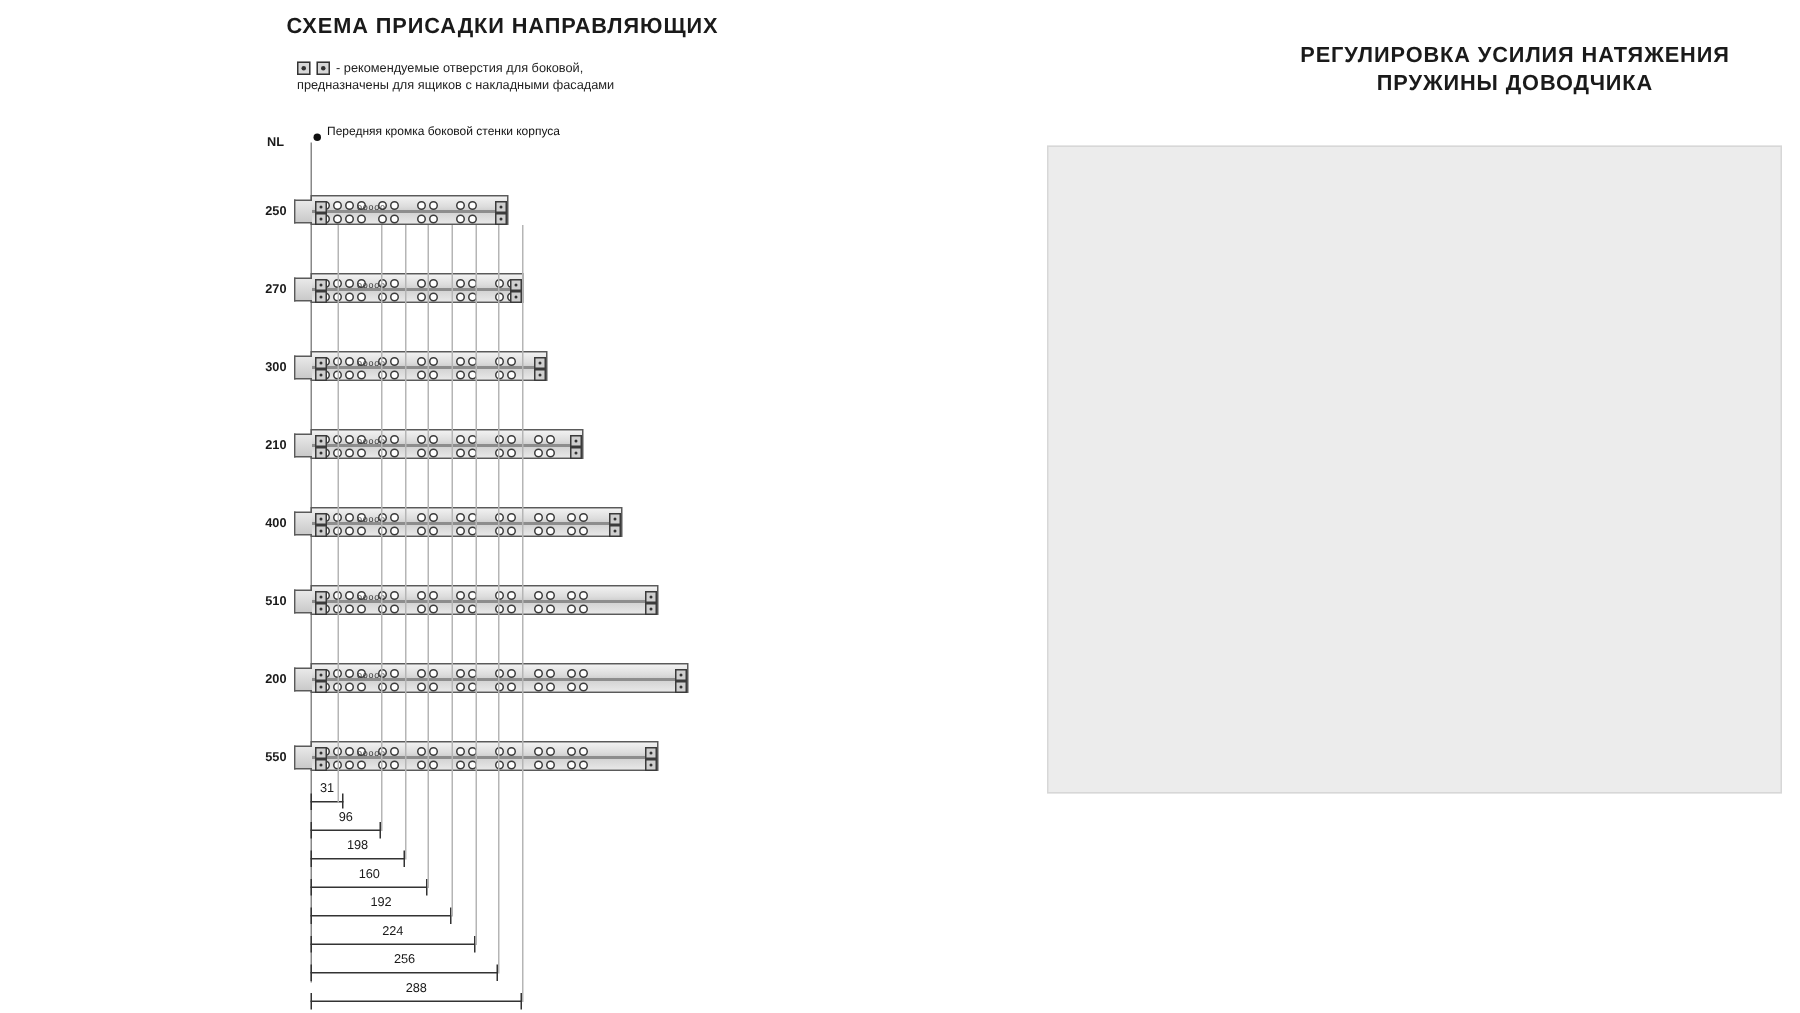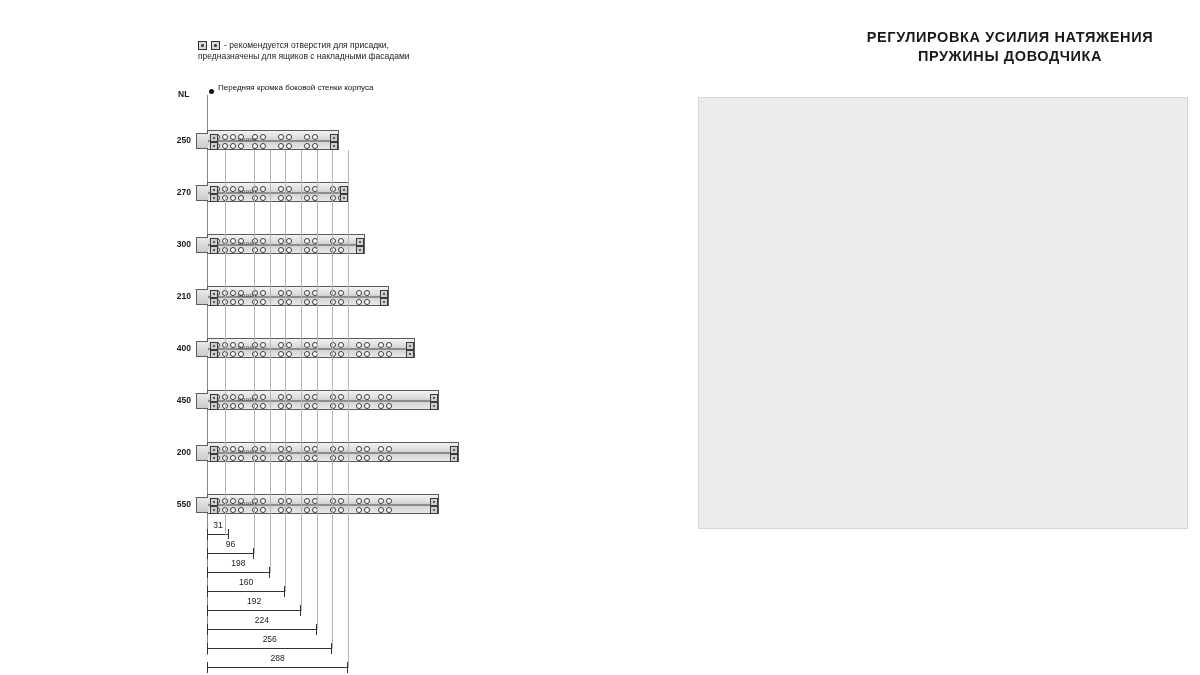--- a/index.html
+++ b/index.html
@@ -66,26 +66,27 @@
 
   
   #right-text{position:absolute;left:712px;top:552px;width:348px;font-size:12.5px;
             line-height:20px;color:#111;text-align:justify;}
 </style>
 </head>
 <body>
 
 <div class="page">
 
+  <div class="title" id="left-title">СХЕМА ПРИСАДКИ НАПРАВЛЯЮЩИХ</div>
 
   <div class="legend">
     <div class="row1">
       <span class="sq"></span>
       <span class="sq"></span>
-      <span>- рекомендуется отверстия для присадки,</span>
+      <span>- рекомендуемые отверстия для боковой,</span>
     </div>
     <div class="txt2">предназначены для ящиков с накладными фасадами</div>
   </div>
 
   <div id="nl-label">NL</div>
   <div id="front-edge-dot"></div>
   <div id="front-edge-label">Передняя кромка боковой стенки корпуса</div>
   <div id="datum"></div>
 
   <div id="rails">
@@ -379,21 +380,21 @@
           <div class="holes low" style="left: 170px;">
             <span class="h"></span>
             <span class="h"></span>
           </div>
           <div class="sqhole" style="left: 198px; top: 3px;"></div>
           <div class="sqhole" style="left: 198px; top: 11px;"></div>
           <div class="brand" style="left: 30px;">ooooo</div>
         </div>
       </div>
       <div class="rail-row" style="top: 390px;">
-        <div class="rail-label">450</div>
+        <div class="rail-label">510</div>
         <div class="rail" style="width: 232px;">
           <div class="nose"></div>
           <div class="mid"></div>
           <div class="holes" style="left: 6px;">
             <span class="h"></span>
             <span class="h"></span>
             <span class="h"></span>
             <span class="h"></span>
           </div>
           <div class="holes low" style="left: 6px;">

